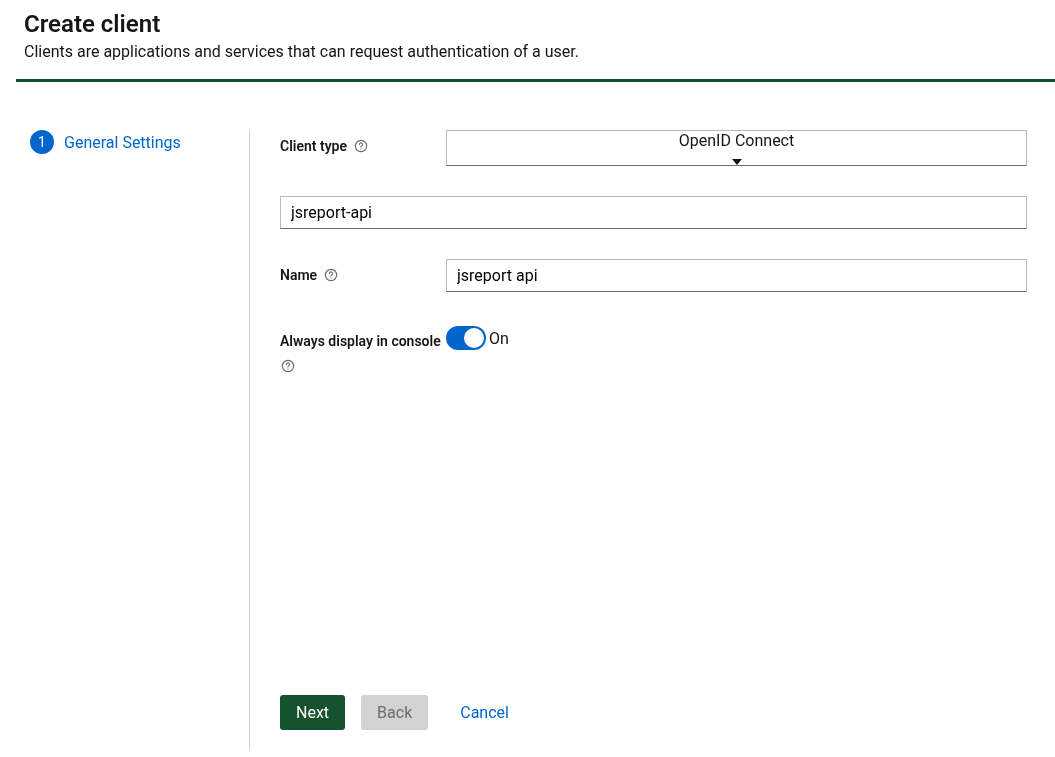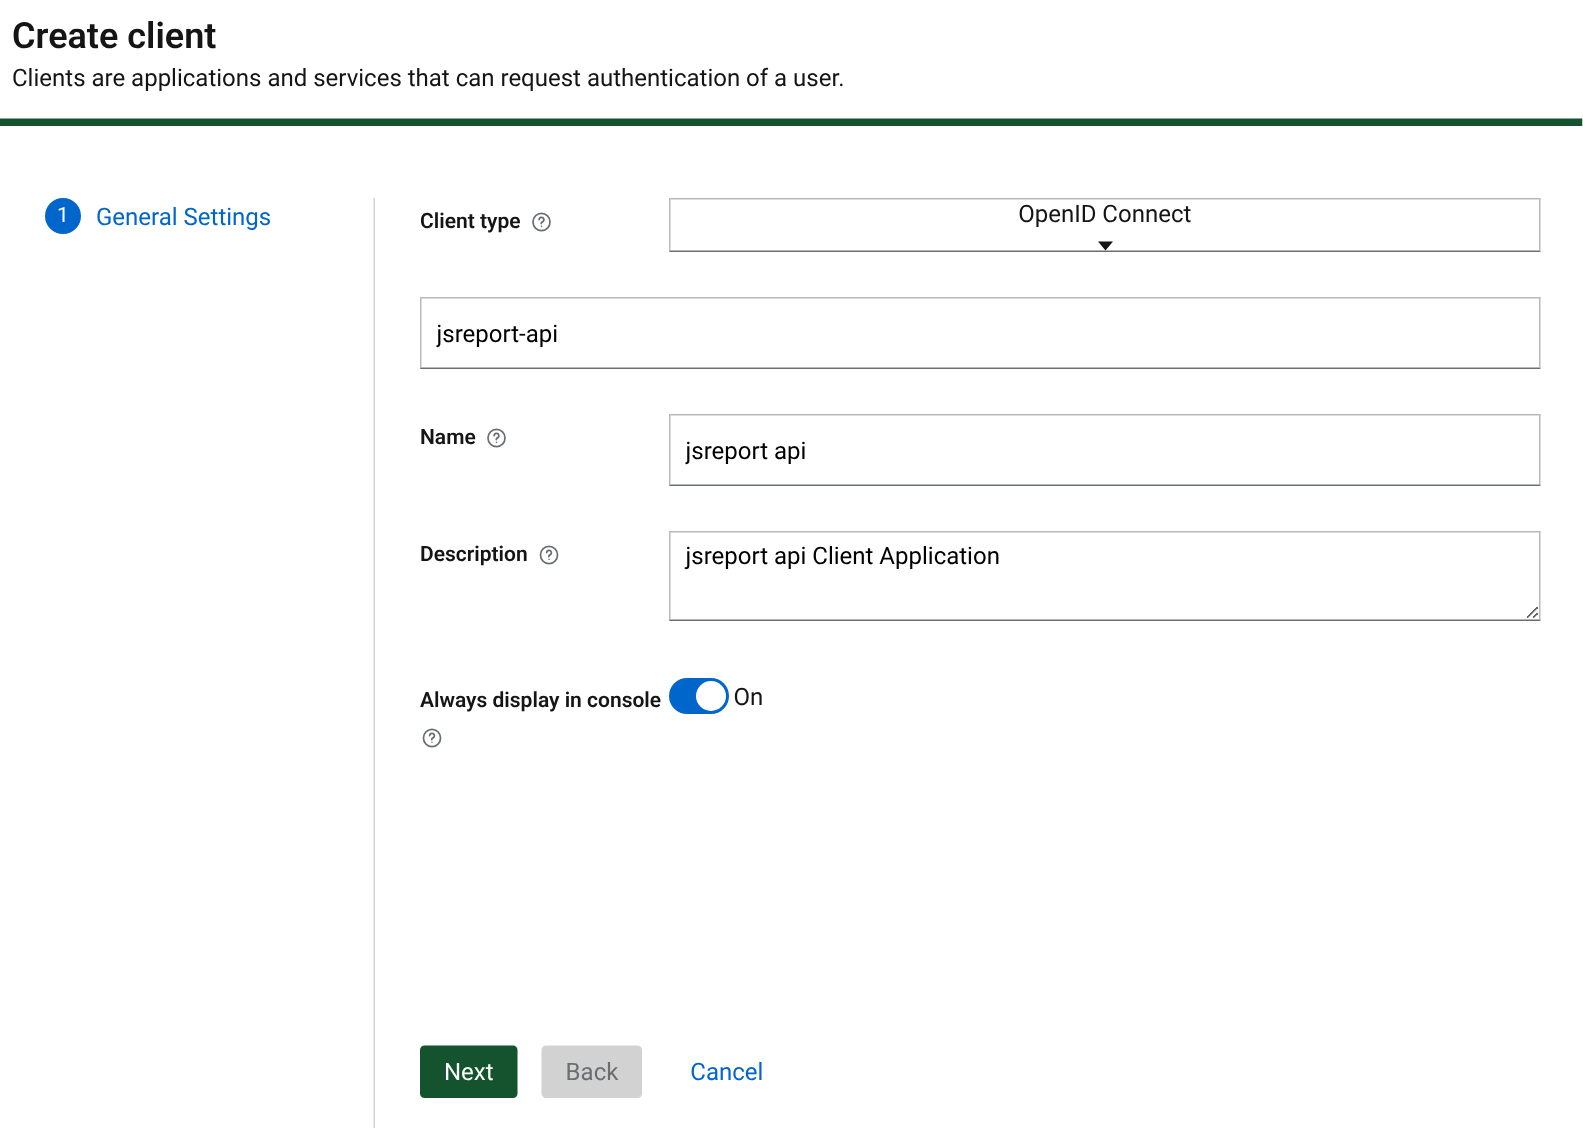--- a/index.html
+++ b/index.html
@@ -9,21 +9,22 @@
     }
     body {
       font-family: -apple-system, BlinkMacSystemFont, "Segoe UI", Roboto, Helvetica, Arial, sans-serif;
       background: #fff;
       color: #151515;
       width: 1055px;
       height: 757px;
     }
     .header {
       padding: 10px 14px 18px 8px;
-      border-bottom: 5px solid #14532d;
+      border-bottom: 3px solid #14532d;
+      margin-left: 16px;
     }
     .header h1 {
       font-size: 24px;
       font-weight: 600;
       margin-bottom: 4px;
     }
     .header p {
       font-size: 16px;
       color: #151515;
     }
@@ -122,21 +123,21 @@
     }
     .caret-down {
       width: 0;
       height: 0;
       border-left: 5px solid transparent;
       border-right: 5px solid transparent;
       border-top: 6px solid #151515;
     }
     .text-input {
       width: 100%;
-      height: 48px;
+      height: 33px;
       border: 1px solid #bababa;
       border-bottom: 1px solid #6a6e73;
       padding: 0 10px;
       font-size: 16px;
       font-family: inherit;
       outline: none;
     }
     .textarea-input {
       width: 100%;
       min-height: 60px;
@@ -260,35 +261,20 @@
             <path d="M6.2 6.2a1.8 1.8 0 1 1 2.5 1.7c-.6.3-.9.7-.9 1.3" stroke-linecap="round"></path>
             <circle cx="8" cy="11.3" r="0.6" fill="currentColor" stroke="none"></circle>
           </svg>
         </span>
       </div>
       <div class="form-control-col">
         <input type="text" class="text-input" value="jsreport api" style="">
       </div>
     </div>
 
-    <div class="form-row">
-      <div class="form-label-col">
-        <span>Description</span>
-        <span class="help-icon">
-          <svg viewBox="0 0 16 16" fill="none" stroke="currentColor" stroke-width="1.3">
-            <circle cx="8" cy="8" r="6.5"></circle>
-            <path d="M6.2 6.2a1.8 1.8 0 1 1 2.5 1.7c-.6.3-.9.7-.9 1.3" stroke-linecap="round"></path>
-            <circle cx="8" cy="11.3" r="0.6" fill="currentColor" stroke="none"></circle>
-          </svg>
-        </span>
-      </div>
-      <div class="form-control-col">
-        <textarea class="textarea-input" style="">jsreport api Client Application</textarea>
-      </div>
-    </div>
 
     <div class="form-row">
       <div class="form-label-col multiline">
         <span>Always display in console</span>
         <span class="help-icon">
           <svg viewBox="0 0 16 16" fill="none" stroke="currentColor" stroke-width="1.3">
             <circle cx="8" cy="8" r="6.5"></circle>
             <path d="M6.2 6.2a1.8 1.8 0 1 1 2.5 1.7c-.6.3-.9.7-.9 1.3" stroke-linecap="round"></path>
             <circle cx="8" cy="11.3" r="0.6" fill="currentColor" stroke="none"></circle>
           </svg>

